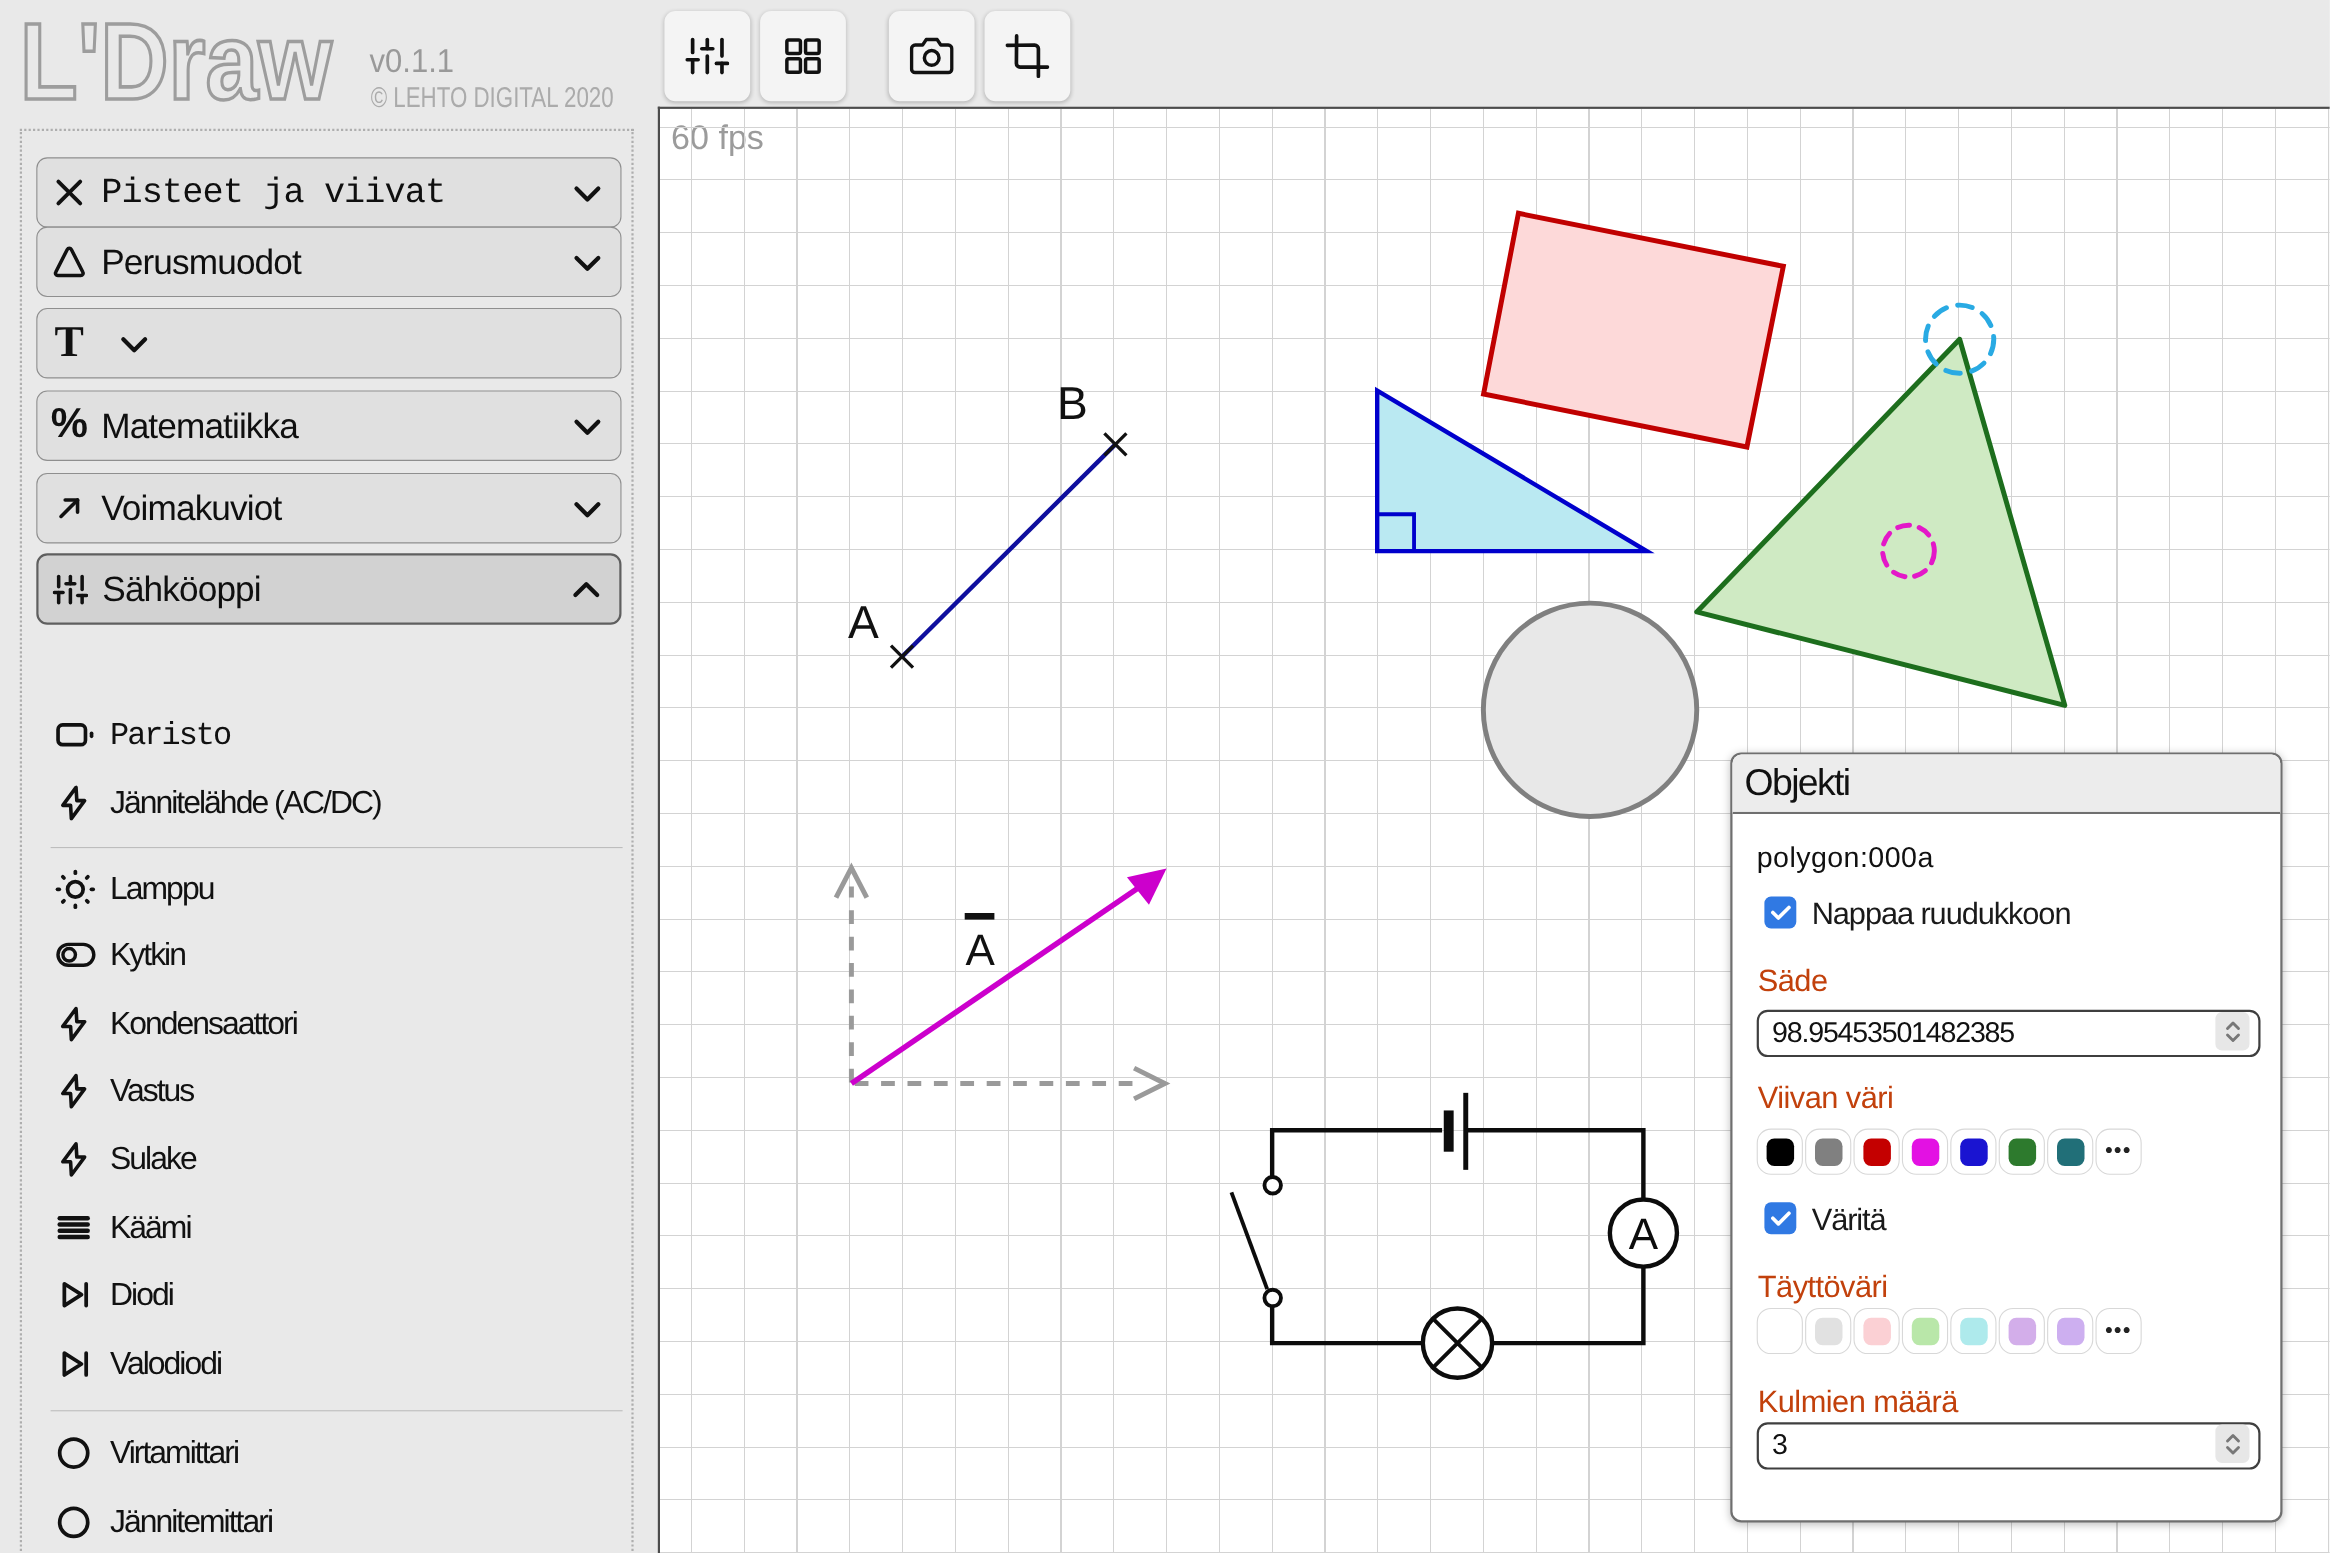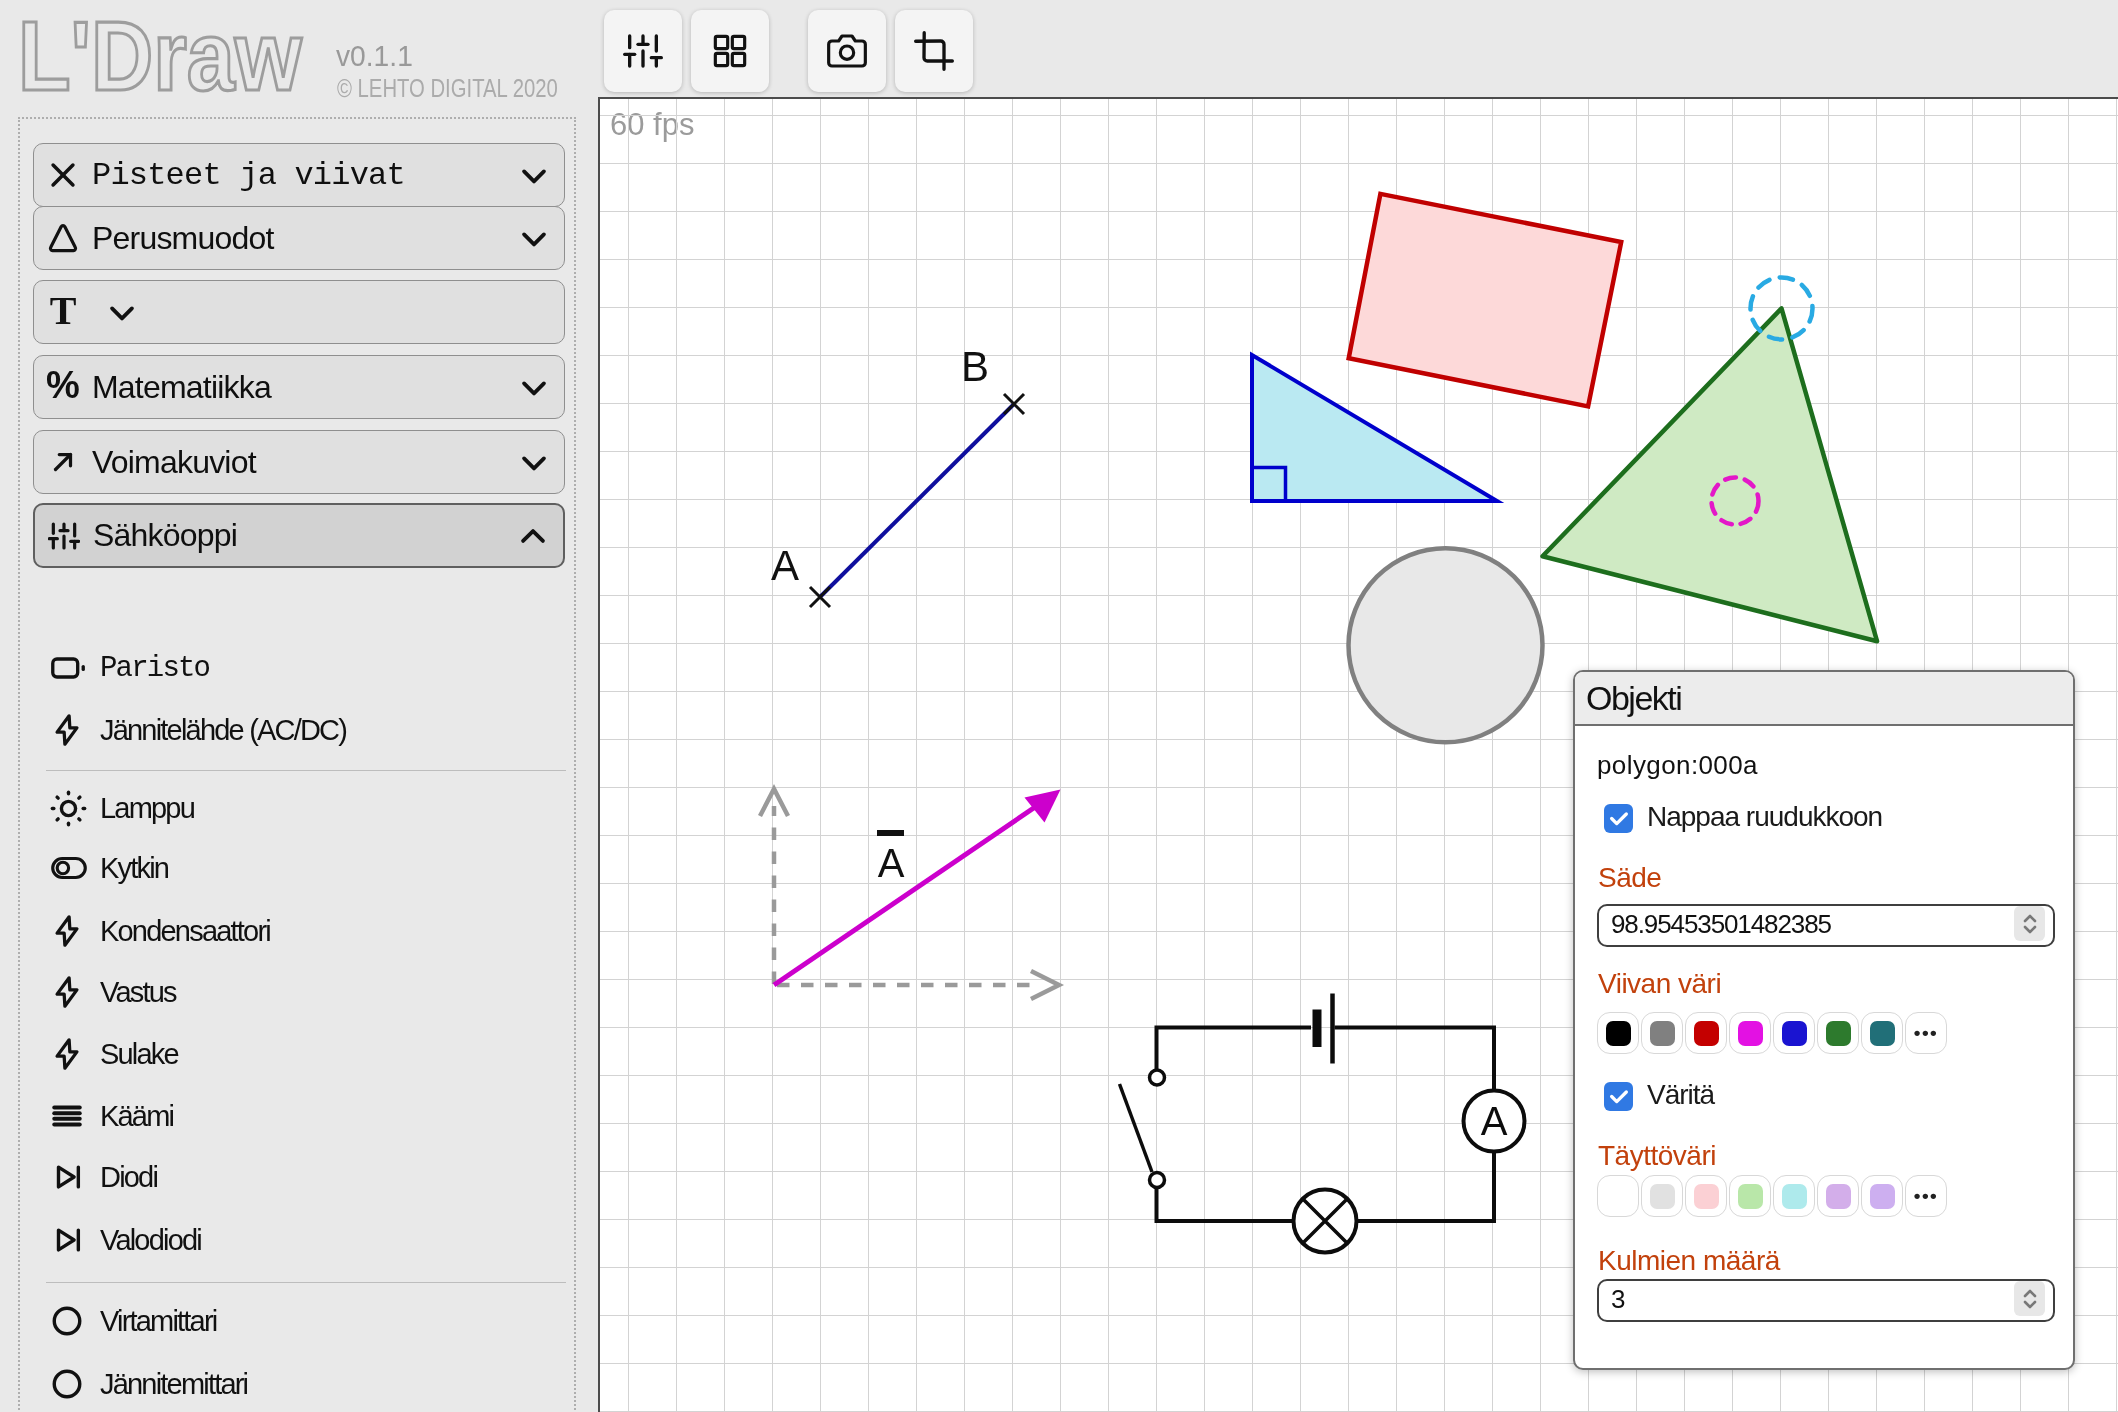--- a/index.html
+++ b/index.html
@@ -23,25 +23,25 @@
 .mbtn.active { background:#d2d2d2; border:2px solid #5f5f5f; height:65px; }
 .mbtn .mi { width:58px; display:flex; justify-content:center; align-items:center; }
 .mbtn .mt { font-size:32px; color:#0f0f0f; flex:1; letter-spacing:-0.8px; }
 .mbtn .mc { width:60px; display:flex; justify-content:center; align-items:center; }
 .item { position:absolute; left:14px; width:530px; height:62px; display:flex; align-items:center; }
 .item .mi { width:66px; padding-left:16px; display:flex; justify-content:flex-start; align-items:center; }
 .item .mt { font-size:29px; color:#111; letter-spacing:-1.8px; }
 .sep { position:absolute; left:26px; width:520px; border-top:1px solid #bdbdbd; }
 
 
-#panel { position:absolute; left:1573px; top:670px; width:502px; height:700px; background:#fff; border:2px solid #6f6f6f; border-radius:10px; box-shadow:0 2px 8px rgba(0,0,0,0.25); }
+#panel { position:absolute; left:1573px; top:684px; width:502px; height:700px; background:#fff; border:2px solid #6f6f6f; border-radius:10px; box-shadow:0 2px 8px rgba(0,0,0,0.25); }
 #phead { position:absolute; left:0; top:0; width:100%; height:54px; background:#ececec; border-bottom:2px solid #6f6f6f; border-radius:8px 8px 0 0; font-size:34px; color:#111; line-height:52px; padding-left:11px; letter-spacing:-1.5px; }
 .mono { font-family:"Liberation Sans", sans-serif; letter-spacing:0.4px; }
 #pid { position:absolute; left:22px; top:78px; font-size:26px; }
-.cbrow { position:absolute; display:flex; align-items:flex-end; }
+.cbrow { position:absolute; display:flex; align-items:flex-start; }
 .cbox { width:29px; height:29px; background:#3079e3; border-radius:6px; display:flex; align-items:center; justify-content:center; }
 .cbl { font-size:28px; margin-left:14px; color:#1a1a1a; letter-spacing:-1px; }
 .plabel { position:absolute; left:23px; font-size:28px; color:#c2410c; letter-spacing:-0.5px; }
 .pinput { position:absolute; left:22px; width:458px; height:43px; border:2.5px solid #3f3f3f; border-radius:10px; background:#fff; }
 .pival { position:absolute; left:12px; top:0; line-height:37px; font-size:26px; letter-spacing:-1.1px; }
 .spin { position:absolute; right:8px; top:0px; width:31px; height:35px; background:#e7e7e7; border-radius:6px; display:flex; flex-direction:column; align-items:center; justify-content:center; }
 .swrow { position:absolute; left:22px; display:flex; }
 .sw { width:42px; height:42px; background:#fff; border:1.5px solid #d8d8d8; border-radius:13px; margin-right:1px; display:flex; align-items:center; justify-content:center; position:relative; }
 .sw + .sw { margin-left:1px; }
 .swi { width:25px; height:25px; border-radius:7px; }

